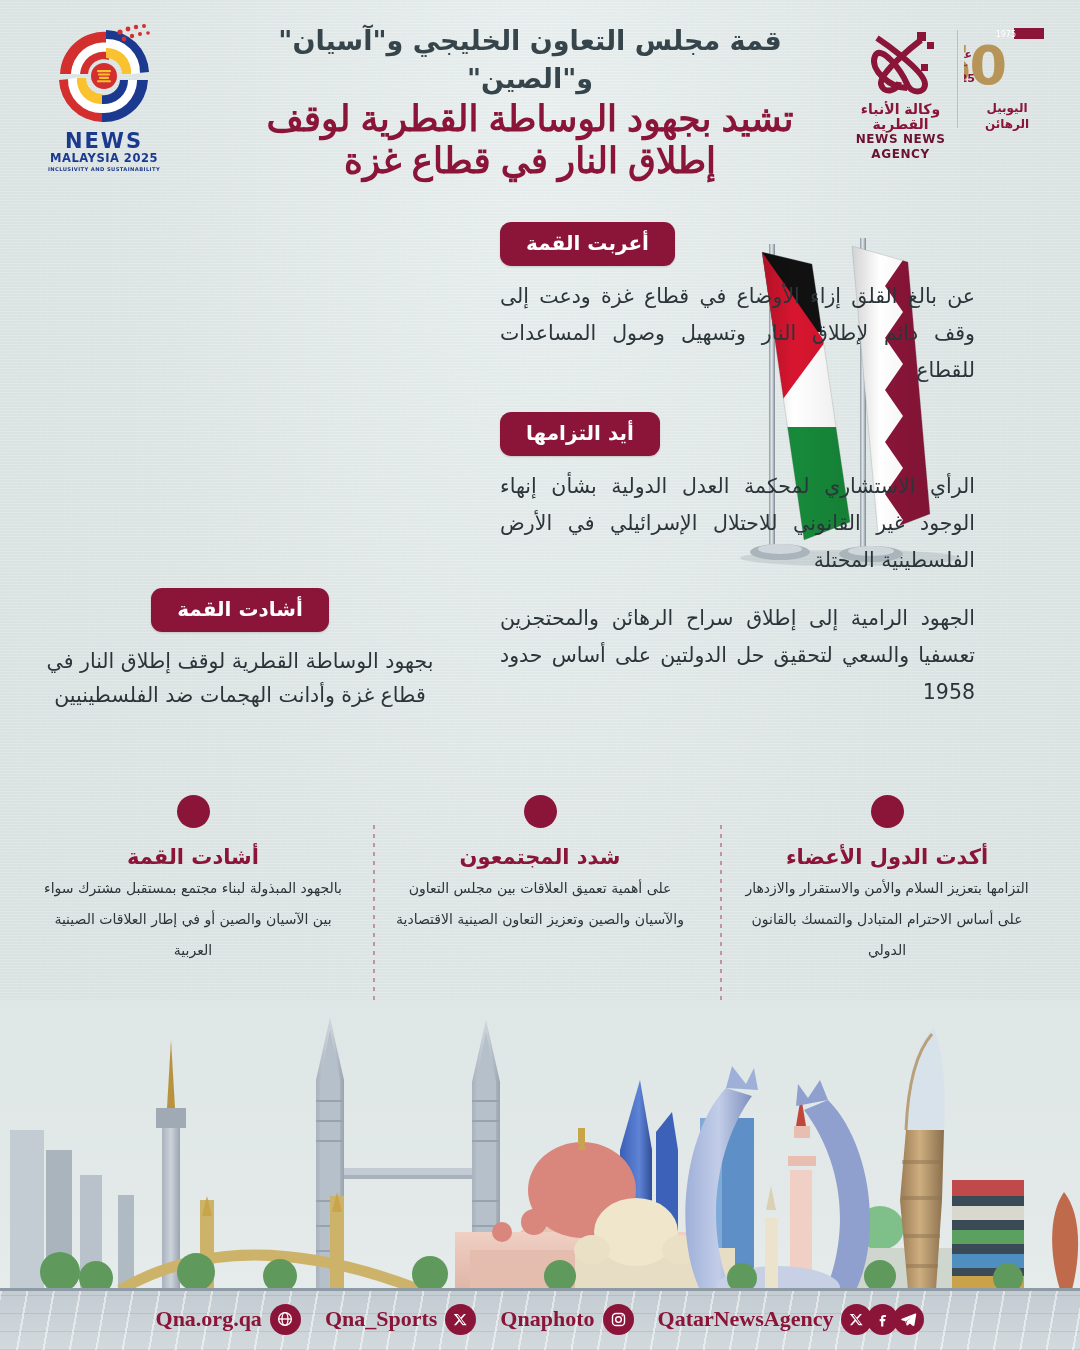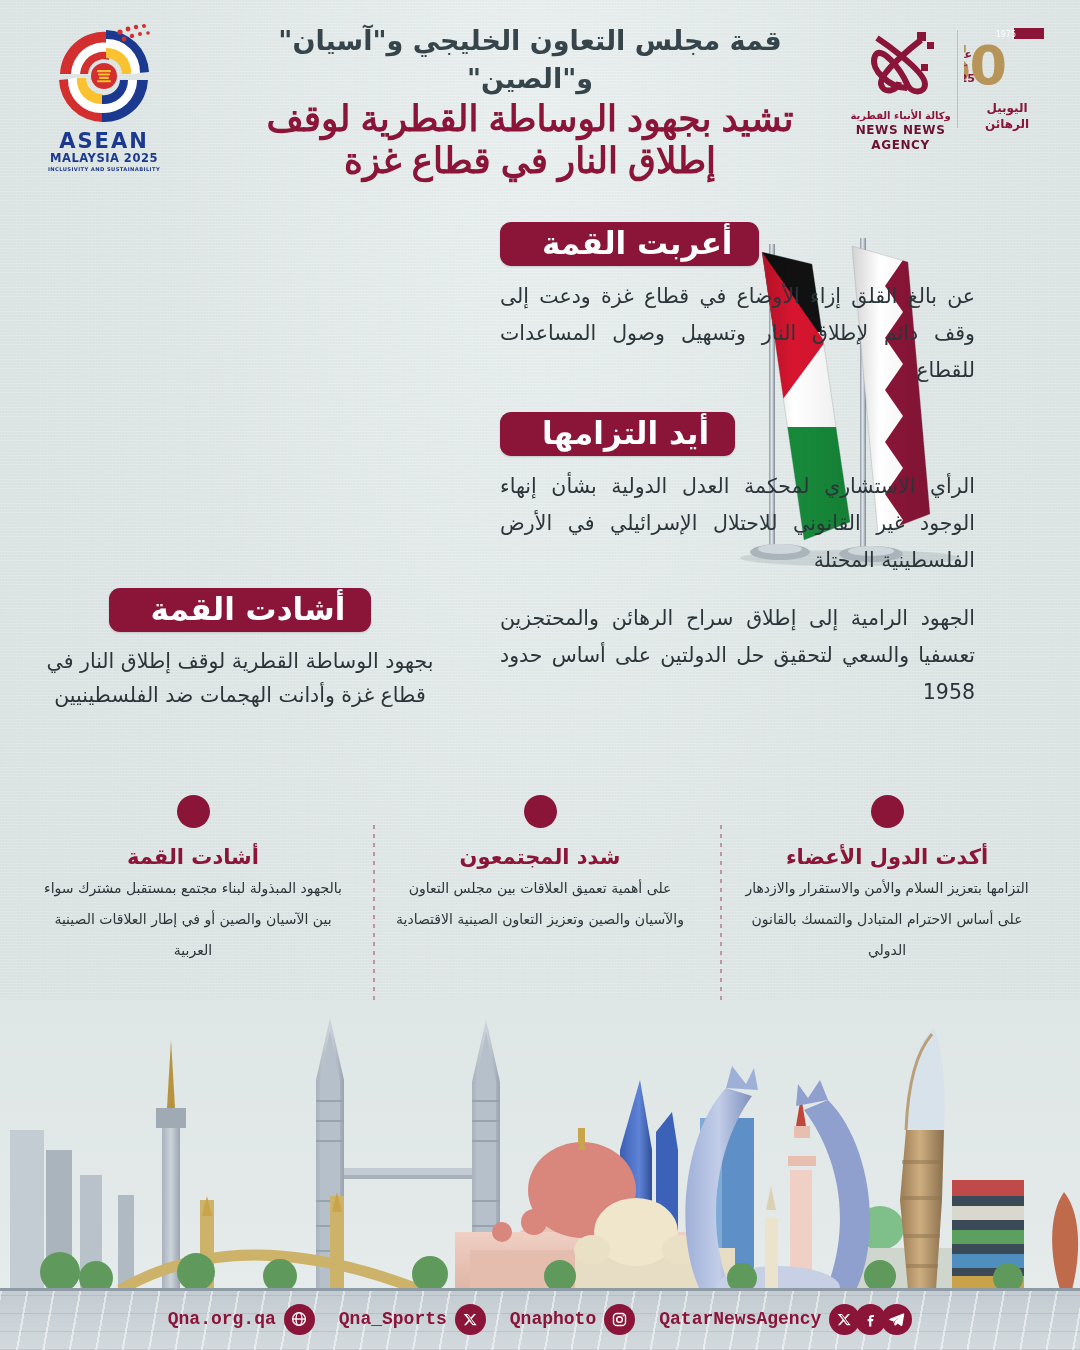--- a/index.html
+++ b/index.html
@@ -40,32 +40,32 @@
     font-family:"DejaVu Sans",sans-serif;
   }
   .t-line2{
     color:#8a1538;font-size:36px;line-height:42px;font-weight:bold;
     font-family:Liberation Sans, sans-serif;
   }
 
   .qna-block{position:absolute;left:850px;top:26px;width:200px;height:130px;display:flex;align-items:flex-start}
   .qna-logo{width:110px;text-align:center;position:relative}
   .qna-mark{height:74px;display:flex;align-items:center;justify-content:center}
-  .qna-ar{color:#8a1538;font-size:10px;font-weight:bold;line-height:15px;margin-top:8px}
+  .qna-ar{color:#8a1538;font-size:14px;font-weight:bold;line-height:15px;margin-top:2px}
   .qna-en{color:#6b1230;font-size:12px;font-weight:bold;letter-spacing:.6px;line-height:15px}
   .qna-sep{width:1px;height:98px;background:#b9bfbf;margin:4px 6px 0 6px}
   .jub-logo{width:86px;text-align:center;position:relative}
   .jub-50{height:74px;position:relative}
   .jub-ar{color:#8a1538;font-size:12px;font-weight:bold;letter-spacing:1px;line-height:16px}
 
   
   .badge{
     display:inline-block;background:#8a1538;color:#fff;
-    border-radius:11px;padding:7px 26px 9px 42px;
-    font-size:31px;font-weight:bold;line-height:28px;white-space:nowrap;
+    border-radius:11px;padding:7px 26px 9px 26px;
+    font-size:20px;font-weight:bold;line-height:28px;white-space:nowrap;
     box-shadow:0 1px 2px rgba(0,0,0,.15);
   }
   .body-text{
     color:#2b3539;font-size:20.5px;line-height:37px;font-weight:500;
     text-align:justify;text-align-last:right;
   }
 
   .blk{position:absolute}
   .blk .badge-row{text-align:left;margin-bottom:12px}
   #blk1{right:105px;top:222px;width:475px}
@@ -112,21 +112,21 @@
   .social{
     position:absolute;left:0;top:1294px;width:1080px;height:50px;
     display:flex;align-items:center;justify-content:center;gap:0px;
   }
   .sgroup{display:flex;align-items:center;margin:0 12px}
   .sicon{
     width:31px;height:31px;border-radius:50%;background:#8a1538;color:#fff;
     display:flex;align-items:center;justify-content:center;flex:0 0 auto;
   }
   .sicon + .sicon{margin-right:-5px}
-  .slabel{color:#8a1538;font-size:18px;font-weight:bold;margin-right:8px;font-family:Liberation Mono, monospace;white-space:nowrap}
+  .slabel{color:#8a1538;font-size:22px;font-weight:bold;margin-right:8px;font-family:Liberation Serif, serif;white-space:nowrap}
 </style>
 </head>
 <body>
 
 <div class="page">
   <div class="noise"></div>
 
   <div class="header">
 
     <div class="asean-logo">
@@ -161,21 +161,21 @@
               <circle cx="32" cy="-49" r="2.2"></circle>
                 <circle cx="40" cy="-50" r="2"></circle>
               <circle cx="20" cy="-37" r="2.4"></circle>
                 <circle cx="28" cy="-40" r="2.2"></circle>
               <circle cx="36" cy="-42" r="2"></circle>
                 <circle cx="44" cy="-43" r="1.8"></circle>
             </g>
           </g>
         </svg>
       </div>
-      <div class="asean-wordmark asean-name">ASEAN</div>
+      <div class="asean-wordmark asean-name">NEWS</div>
       <div class="asean-wordmark asean-country">MALAYSIA 2025</div>
       <div class="asean-wordmark asean-tag">INCLUSIVITY AND SUSTAINABILITY</div>
     </div>
 
     <div class="title-wrap">
       <div class="t-line1">قمة مجلس التعاون الخليجي و"آسيان" و"الصين"</div>
       <div class="t-line2">تشيد بجهود الوساطة القطرية لوقف إطلاق النار في قطاع غزة</div>
     </div>
 
     <div class="qna-block">

